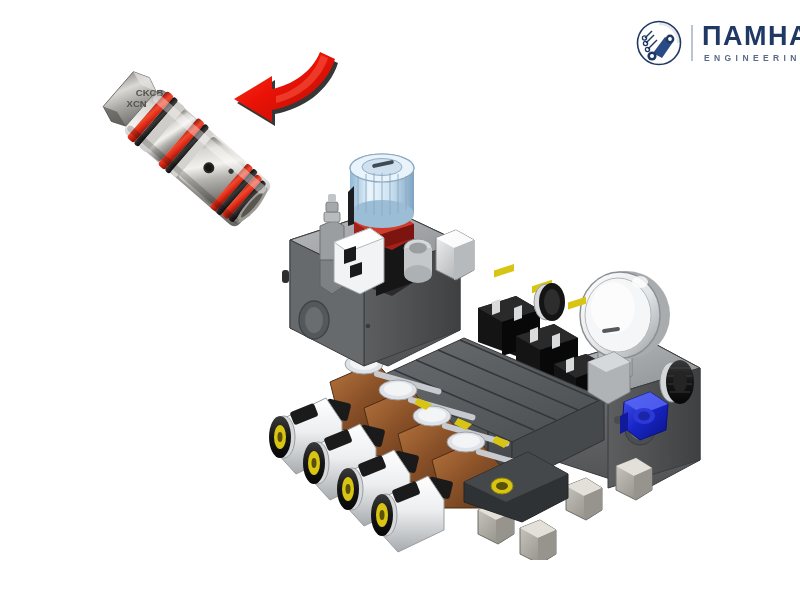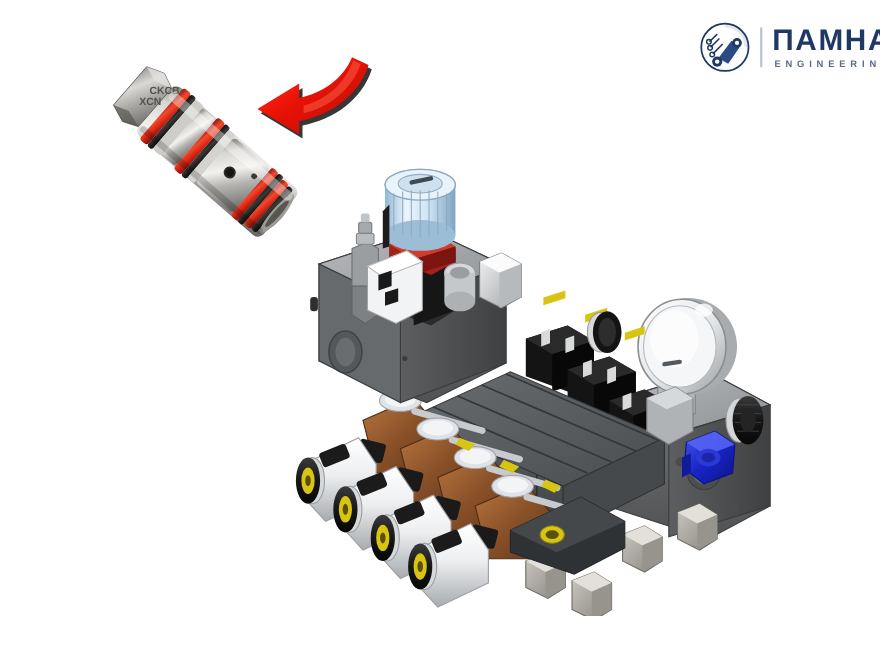--- a/index.html
+++ b/index.html
@@ -29,21 +29,21 @@
   #brand-logo .tag{
     font-size:8.5px;letter-spacing:4.4px;color:#5a6b86;
     margin-top:4px;padding-left:2px;font-weight:600;
   }
 
   
   #callout-arrow{position:absolute;left:222px;top:42px;width:120px;height:100px;}
 
   
   #cartridge-valve{
-    position:absolute;left:88px;top:36px;width:210px;height:215px;
+    position:absolute;left:88px;top:47px;width:210px;height:215px;
   }
 
   
   #valve-bank{position:absolute;left:268px;top:130px;width:460px;height:430px;}
 </style>
 </head>
 <body style="background: rgb(255, 255, 255);">
 
 <div class="stage">
 

